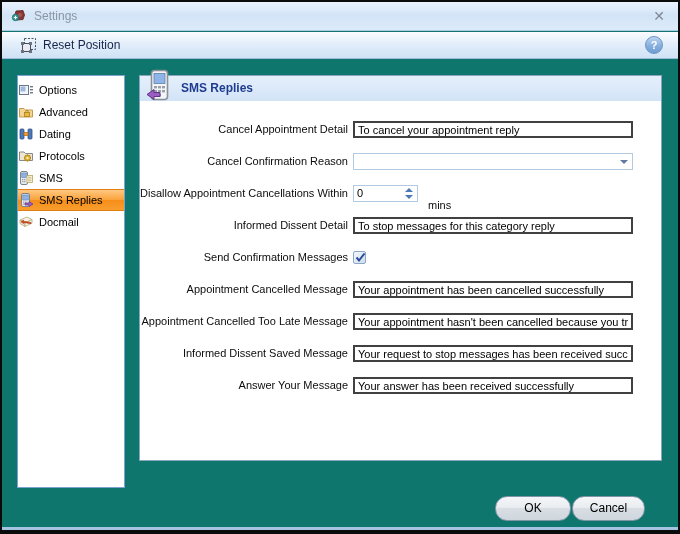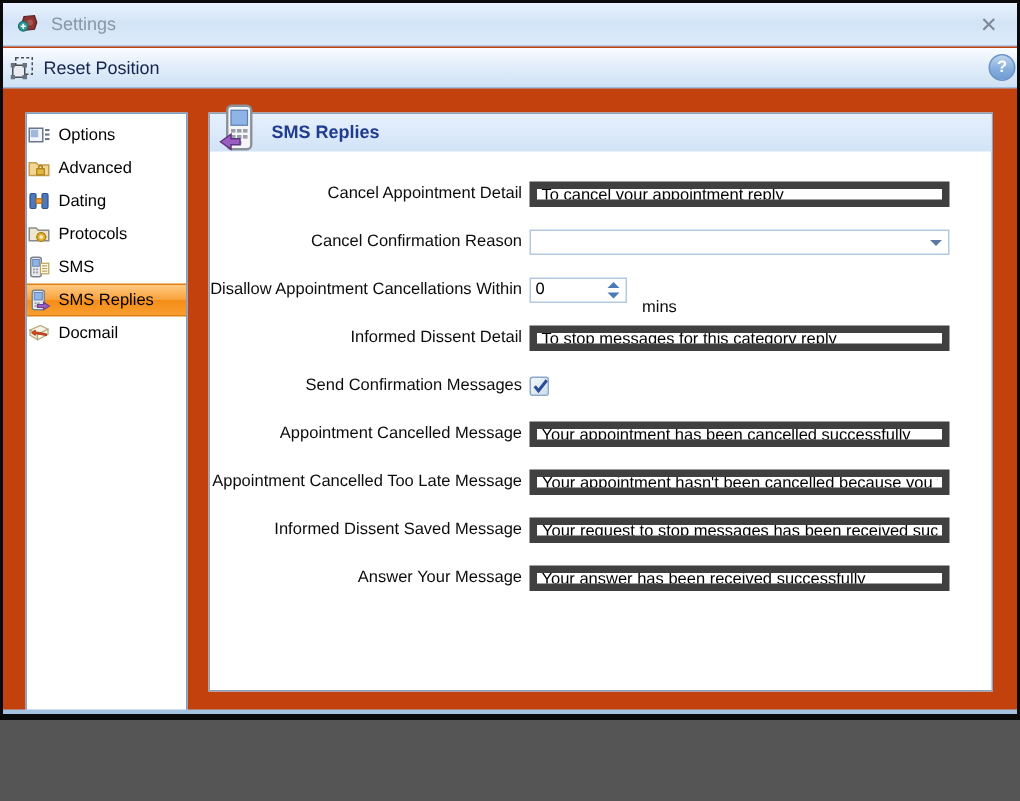--- a/index.html
+++ b/index.html
@@ -1,19 +1,19 @@
 <!DOCTYPE html>
 <html><head>
 <meta charset="utf-8">
 <style>
   html,body{margin:0;padding:0;background:#555;}
   *{box-sizing:border-box;}
   .window{
-    position:relative;width:680px;height:480px;
-    background:#c2410c;
+    position:relative;width:680px;height:534px;
+    background:#0f766e;
     border:2px solid #0a0a0a;border-bottom-width:4px;
     font-family:"Liberation Sans","DejaVu Sans",sans-serif;
     overflow:hidden;
   }
   
   .titlebar{
     position:absolute;left:0;top:0;right:0;height:29px;
     background:linear-gradient(to bottom,#e9f2fd 0%,#d3e4f7 48%,#dcebfa 100%);
     border-bottom:1px solid #aec9e8;
     display:flex;align-items:center;padding:0 9px;
@@ -21,21 +21,21 @@
   .title-text{font-size:12px;color:#8b95a3;margin-left:7px;}
   .close-x{
     margin-left:auto;font-size:14px;font-weight:bold;color:#7e8795;
     line-height:14px;cursor:default;padding:0 4px;
   }
   
   .toolbar{
     position:absolute;left:0;top:30px;right:0;height:27px;
     background:linear-gradient(to bottom,#fafcff 0%,#e3eefa 45%,#cfe2f5 100%);
     border-bottom:1px solid #9dbbdc;
-    display:flex;align-items:center;padding:0 1px;
+    display:flex;align-items:center;padding:0 15px;
   }
   .reset-btn{display:flex;align-items:center;gap:6px;padding:2px 4px;border-radius:2px;}
   .reset-label{font-size:12px;color:#16254b;}
   .help-btn{
     margin-left:auto;width:18px;height:18px;border-radius:50%;
     background:linear-gradient(to bottom,#bdd5f0 0%,#87afdd 55%,#6f9cd2 100%);
     border:1px solid #6a93c6;color:#fff;font-size:11px;font-weight:bold;
     display:flex;align-items:center;justify-content:center;
   }
   
@@ -67,21 +67,21 @@
     font-size:12px;font-weight:bold;color:#1f3c8f;
   }
   .main-header-icon{position:absolute;left:6px;top:-7px;width:27px;height:34px;}
   .row{position:absolute;left:0;height:17px;}
   .row-label{
     position:absolute;left:0;top:0;width:208px;height:17px;
     font-size:11px;color:#0c0c0c;text-align:right;line-height:17px;white-space:nowrap;
   }
   .row-input{
     position:absolute;left:213px;top:0;width:280px;height:17px;
-    border:5px solid #404040;background:#fff;
+    border:2px solid #404040;background:#fff;
     font-family:"Liberation Sans","DejaVu Sans",sans-serif;
     font-size:11px;color:#000;padding:0 3px;outline:none;
   }
   .combo{
     position:absolute;left:213px;top:0;width:280px;height:17px;
     border:1px solid #b3c9e2;background:#fff;
   }
   .combo-arrow{
     position:absolute;right:4px;top:6px;width:0;height:0;
     border-left:4px solid transparent;border-right:4px solid transparent;
@@ -104,21 +104,21 @@
   }
   .checkbox svg{position:absolute;left:0px;top:-1px;}
   
   .btn{
     position:absolute;top:494px;height:25px;
     background:linear-gradient(to bottom,#f4f6f8 0%,#eaedf1 45%,#d9dee4 50%,#cfd6dd 100%);
     border:1px solid #8094a8;border-radius:12px;
     font-size:12px;color:#000;text-align:center;line-height:23px;
   }
   .btn-ok{left:493px;width:76px;}
-  .btn-cancel{left:552px;width:73px;}
+  .btn-cancel{left:570px;width:73px;}
   .bottom-strip{position:absolute;left:0;right:0;bottom:0;height:3px;background:#a6c2e1;}
 </style>
 </head>
 <body>
 
 <div class="window">
 
   <div class="titlebar">
     <svg class="icon16" viewBox="0 0 16 16" width="16" height="16">
       <path d="M5 3 L12 2.5 L13.5 7 L12 11.5 L6 12 L3.5 8 Z" fill="#8a3434" stroke="#5e2020" stroke-width="0.8"></path>

